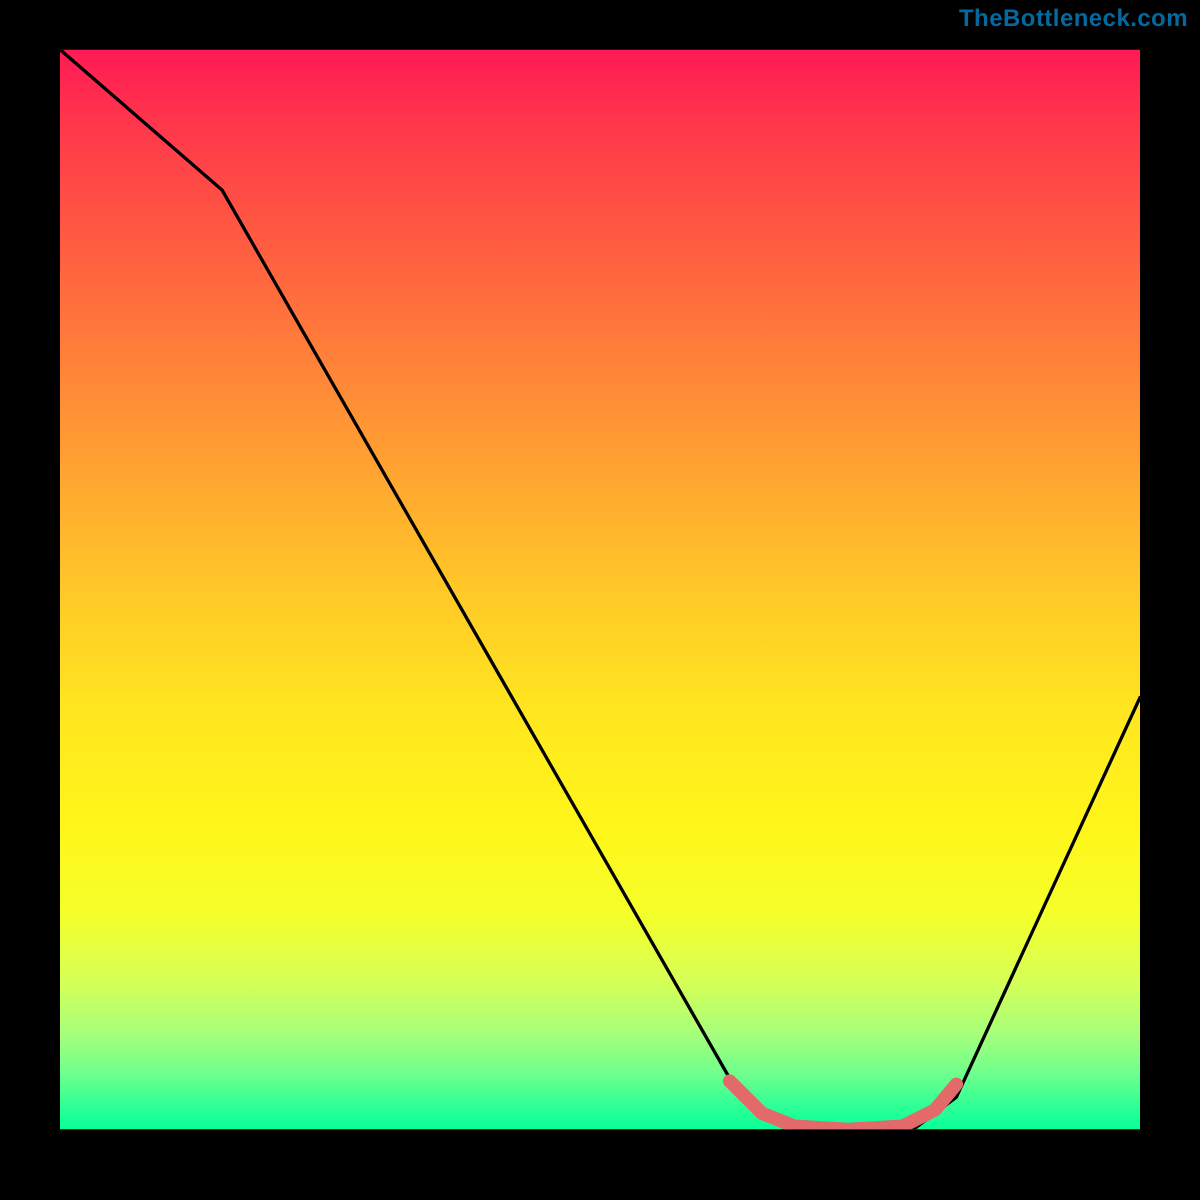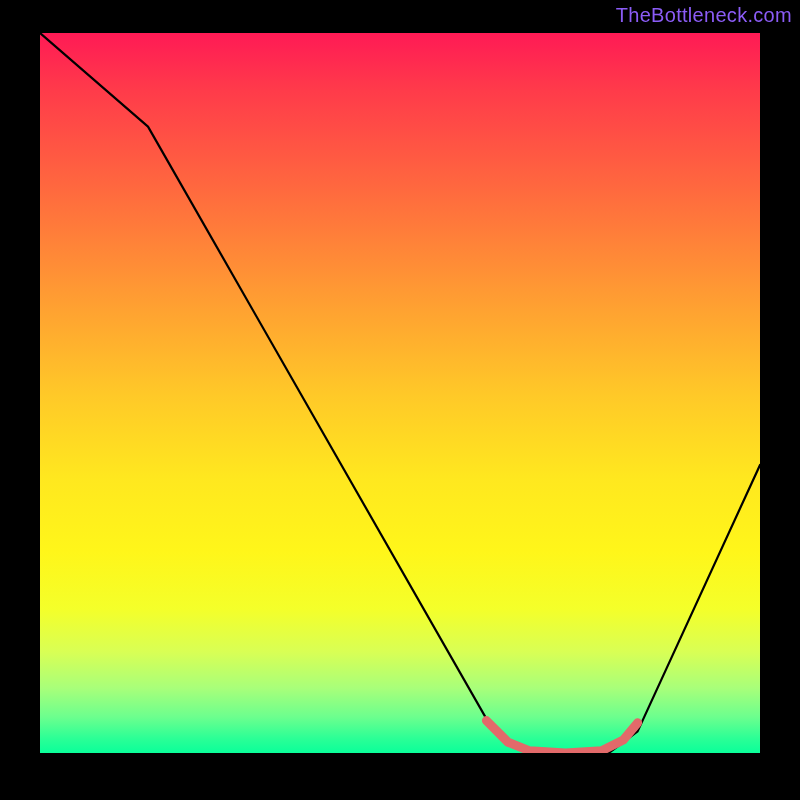--- a/index.html
+++ b/index.html
@@ -14,23 +14,23 @@
   .outer {
     position: relative;
     width: 800px;
     height: 800px;
     background: #000;
   }
   .watermark {
     position: absolute;
     top: 4px;
     right: 8px;
-    color: #8b5cf6;
-    font-size: 20px;
-    font-weight: normal;
+    color: #0369a1;
+    font-size: 16px;
+    font-weight: bold;
     letter-spacing: 0.3px;
   }
   .plot-area {
     position: absolute;
     left: 40px;
     top: 33px;
     width: 720px;
     height: 720px;
     overflow: hidden;
   }

